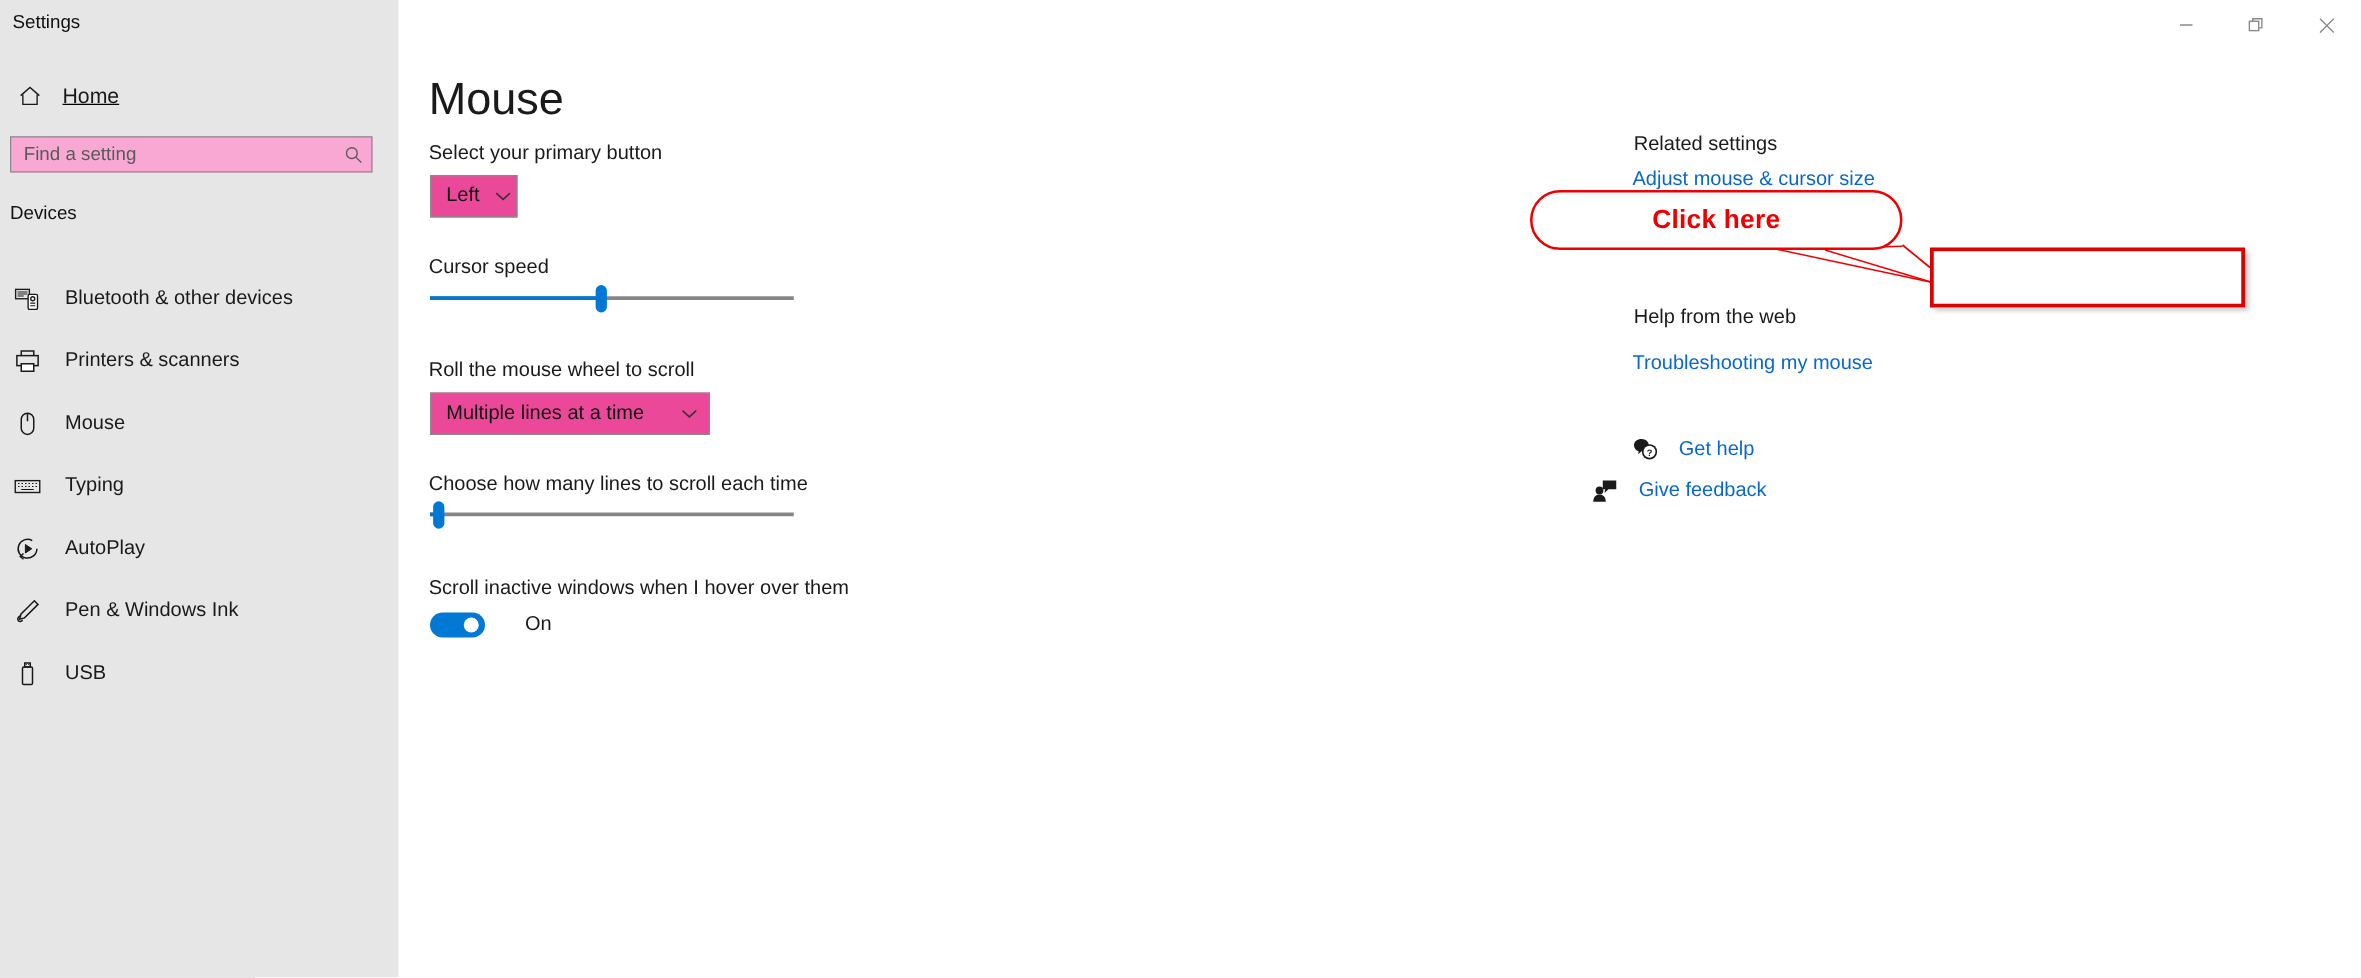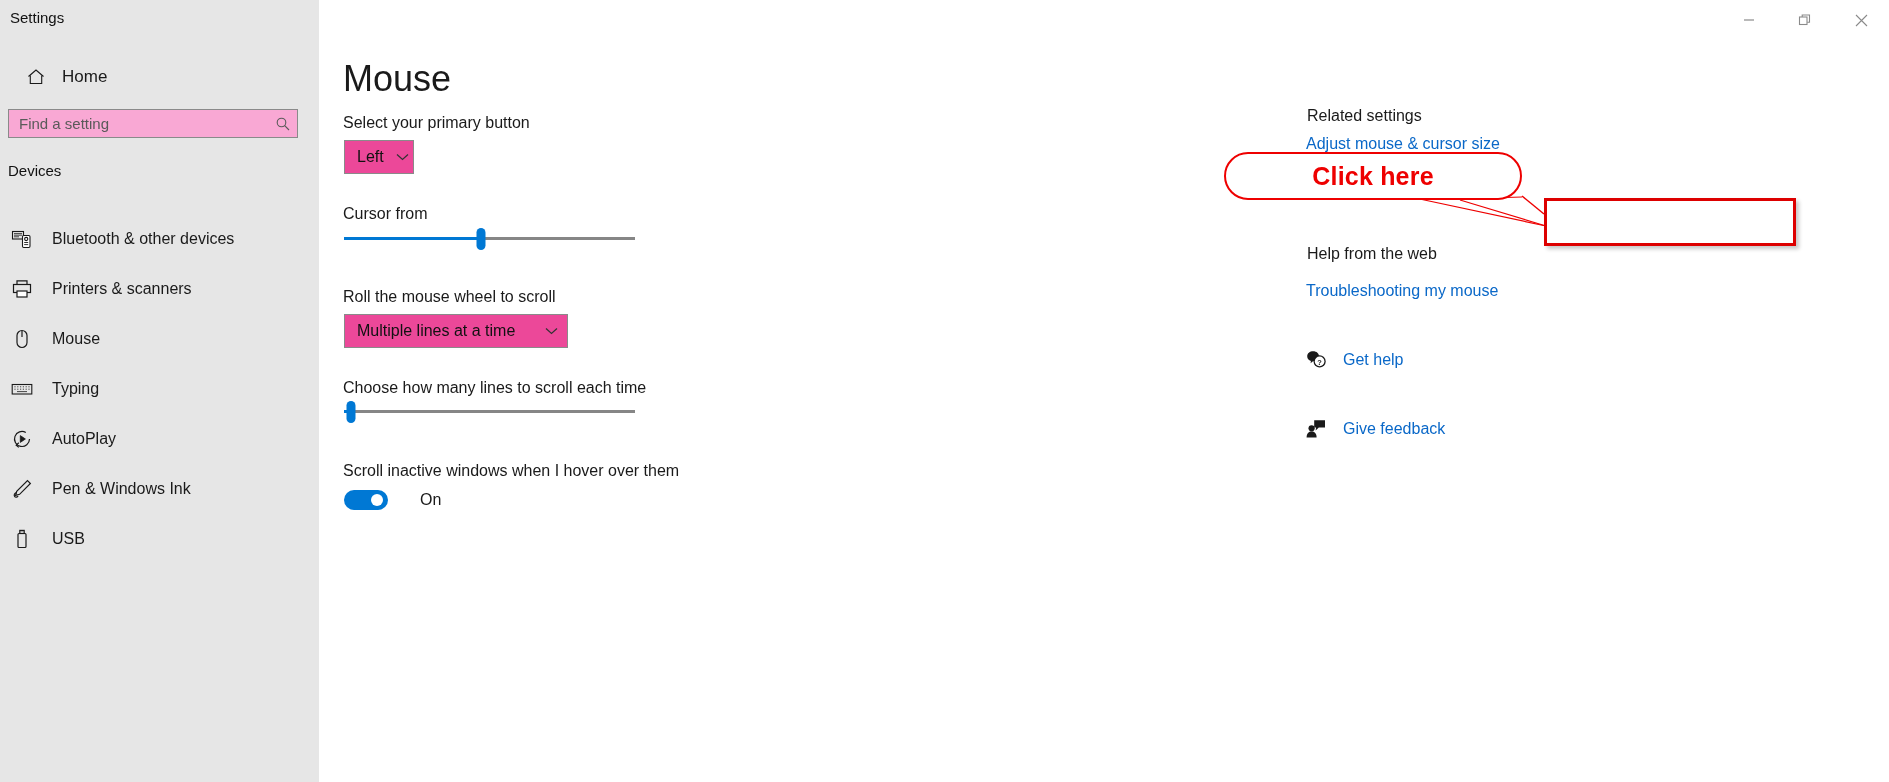--- a/index.html
+++ b/index.html
@@ -28,22 +28,22 @@
     cursor: default;
   }
   .winbtn svg { display: block; }
 
   
   .sidebar {
     position: absolute; left: 0; top: 0; width: 319px; height: 782px;
     background: #e6e6e6;
   }
   .home-row {
-    position: absolute; left: 12px; top: 60px; width: 262px; height: 34px;
-    display: flex; align-items: center; cursor: default;
+    position: absolute; left: 0; top: 60px; width: 262px; height: 34px;
+    display: flex; align-items: center; cursor: default; text-decoration: underline;
   }
   .home-icon { width: 40px; display:flex; align-items:center; justify-content:center; margin-left: 4px;}
   .home-label { font-size: 17px; color: #1a1a1a; margin-left: 6px; }
 
   .searchbox {
     position: absolute; left: 8px; top: 109px; width: 290px; height: 29px;
     background: #f9a8d4; border: 1px solid #8a8a8a;
     display: flex; align-items: center;
   }
   .searchbox input {
@@ -123,21 +123,21 @@
   .helprow .htext { font-size: 16px; color: #0a68c8; margin-left: 14px; }
 
   
   .anno-layer { position: absolute; left:0; top:0; width: 1889px; height: 782px; pointer-events: none; z-index: 20; }
   .callout {
     position: absolute; left: 1224px; top: 152px; width: 298px; height: 48px;
     border: 2px solid #ee0000; border-radius: 24px; background: #fff;
     display: flex; align-items: center; justify-content: center;
   }
   .callout-text {
-    font-size: 25px; font-weight: bold; color: #ee0000; letter-spacing: 0.2px;
+    font-size: 21px; font-weight: bold; color: #ee0000; letter-spacing: 0.2px;
   }
   .hlbox {
     position: absolute; left: 1544px; top: 198px; width: 252px; height: 48px;
     border: 3px solid #dd0000; background: transparent;
     box-shadow: 3px 3px 4px rgba(0,0,0,0.22);
   }
 </style>
 </head>
 <body>
 
@@ -280,21 +280,21 @@
     <div class="lbl" style="left:24px; top:114px;">Select your primary button</div>
     <div class="combo" style="left:25px; top:140px; width:70px;">
       <span>Left</span>
       <span class="chev">
         <svg width="13" height="8" viewBox="0 0 13 8" fill="none" stroke="#333" stroke-width="1.2">
             <path d="M1 1.5 L6.5 6.5 L12 1.5"></path>
           </svg>
       </span>
     </div>
 
-    <div class="lbl" style="left:24px; top:205px;">Cursor from</div>
+    <div class="lbl" style="left:24px; top:205px;">Cursor speed</div>
     <div class="slider" style="left:25px; top:223px; width:291px;">
       <div class="track"></div>
       <div class="fill" style="width:47%;"></div>
       <div class="thumb" style="left:47%;"></div>
     </div>
 
     <div class="lbl" style="left:24px; top:288px;">Roll the mouse wheel to scroll</div>
     <div class="combo" style="left:25px; top:314px; width:224px;">
       <span>Multiple lines at a time</span>
       <span class="chev">
@@ -334,21 +334,21 @@
         <svg width="21" height="19" viewBox="0 0 21 19" fill="none">
           <path d="M1.2 6.2 C1.2 3.2 3.8 1.2 7.2 1.2 C10.6 1.2 13 3.4 13 6.2 C13 9 10.6 11 7.2 11 L4.6 13.3 L4.9 11 C2.7 10.4 1.2 8.5 1.2 6.2 Z" fill="#1a1a1a"></path>
           <circle cx="13.6" cy="11.4" r="6.1" fill="#1a1a1a"></circle>
           <circle cx="13.6" cy="11.4" r="4.8" fill="#fff"></circle>
           <text x="13.6" y="14.6" font-family="Liberation Sans, sans-serif" font-size="7.4" font-weight="bold" fill="#1a1a1a" text-anchor="middle">?</text>
         </svg>
       </span>
       <span class="htext">Get help</span>
     </div>
 
-    <div class="helprow" style="left:984px; top:383px;margin-top:36px;">
+    <div class="helprow" style="left:952px; top:383px;">
       <span class="hicon">
         <svg width="21" height="19" viewBox="0 0 21 19" fill="none">
           <path d="M8.2 1.3 H19 V8.4 H12.8 L9.6 11.4 L10.1 8.4 H8.2 Z" fill="#1a1a1a"></path>
           <circle cx="5.6" cy="9.3" r="3.1" fill="#1a1a1a"></circle>
           <path d="M0.6 18.4 C0.6 14.6 2.8 12.6 5.6 12.6 C8.4 12.6 10.6 14.6 10.6 18.4 Z" fill="#1a1a1a"></path>
         </svg>
       </span>
       <span class="htext">Give feedback</span>
     </div>
 

